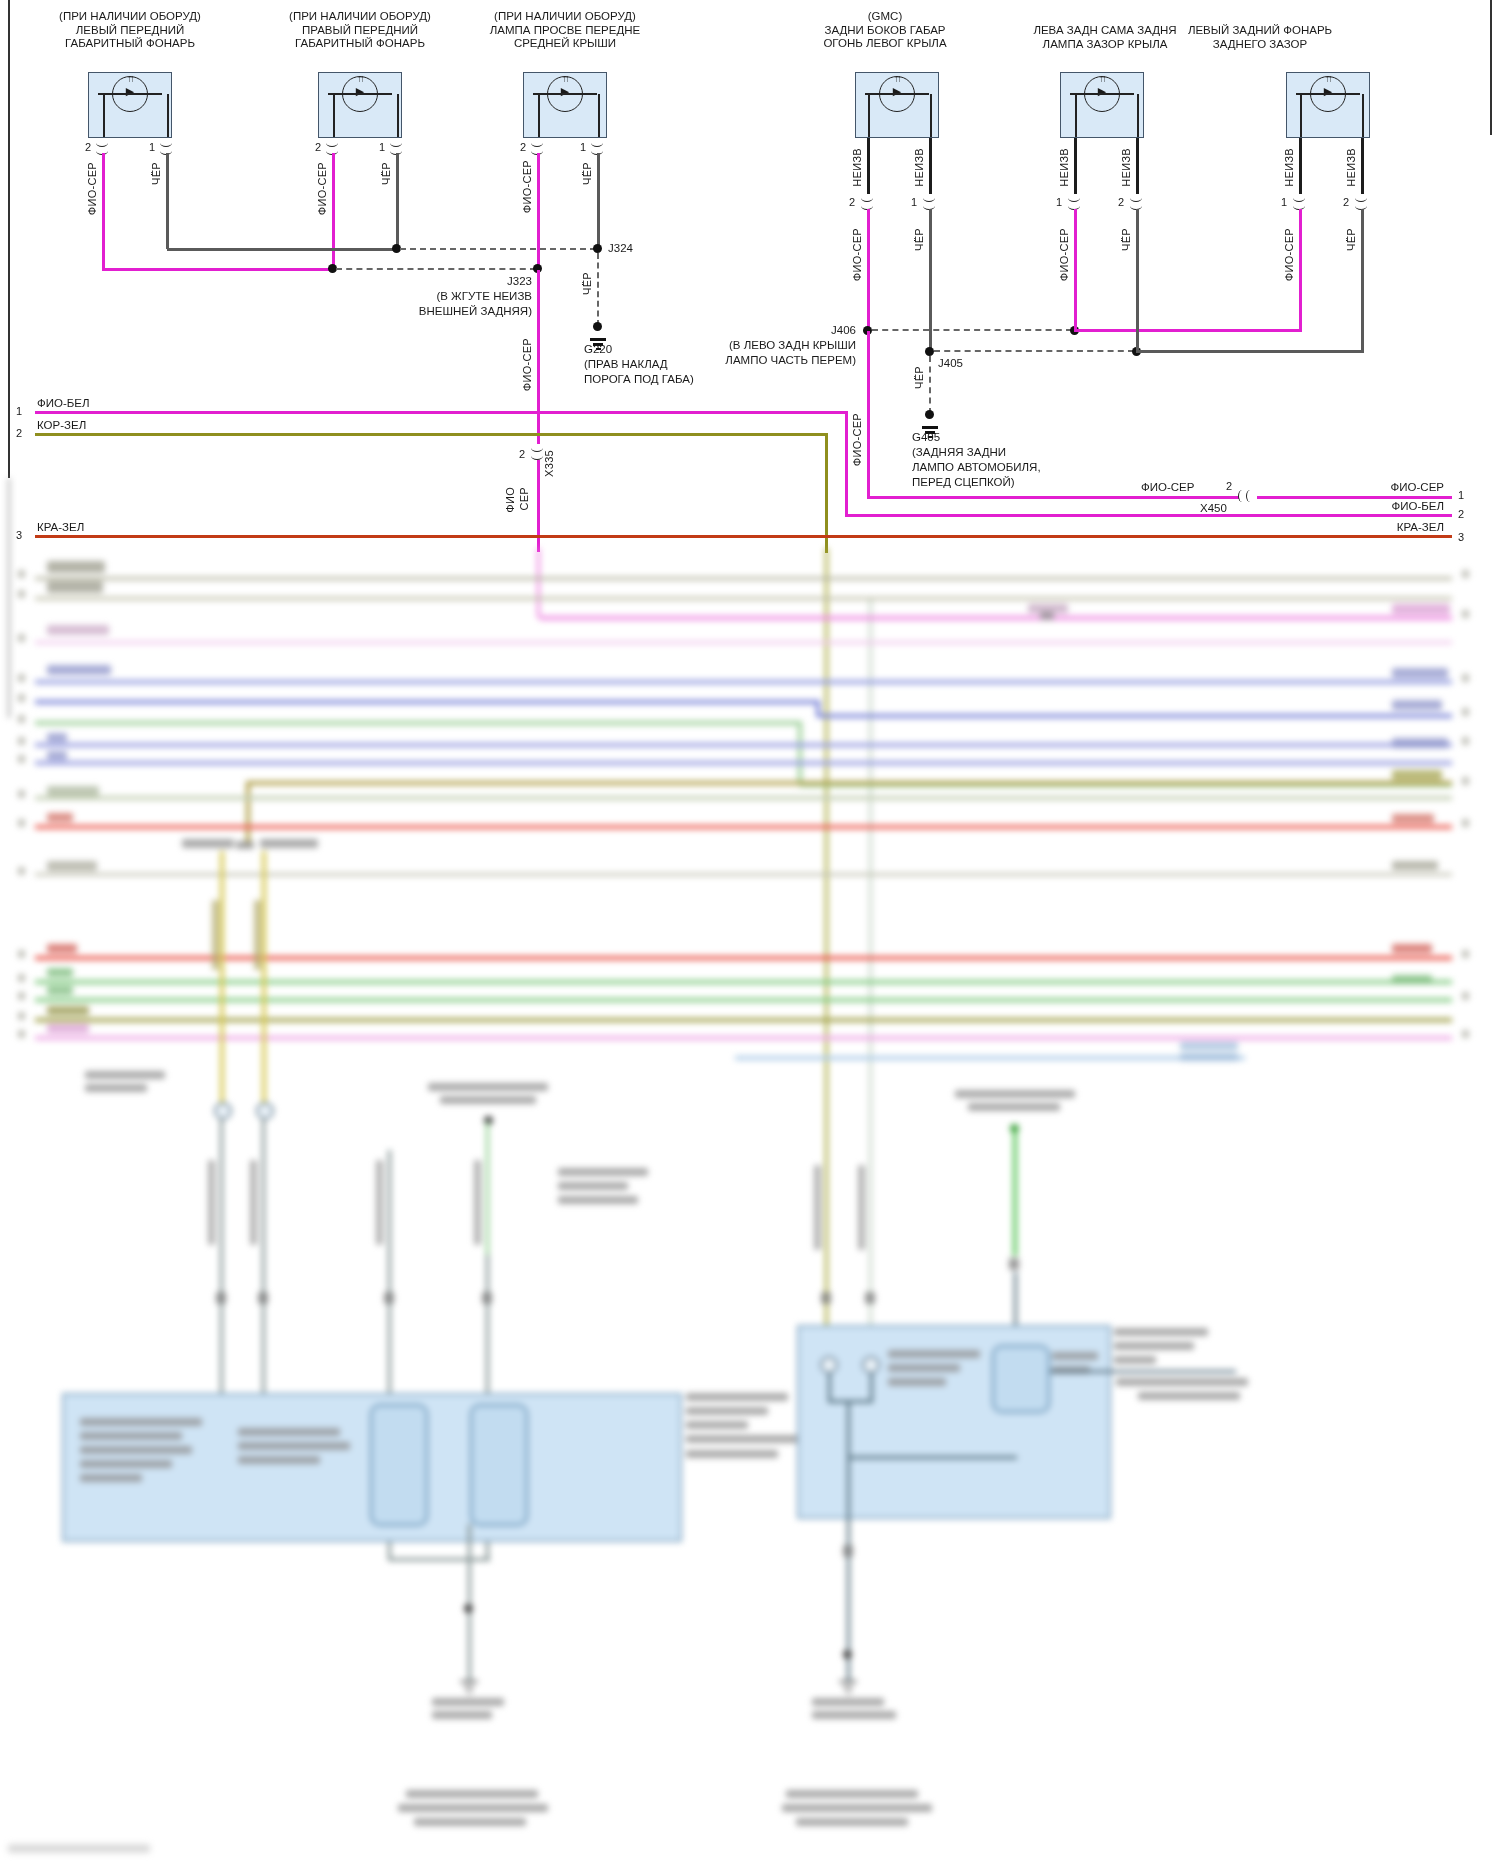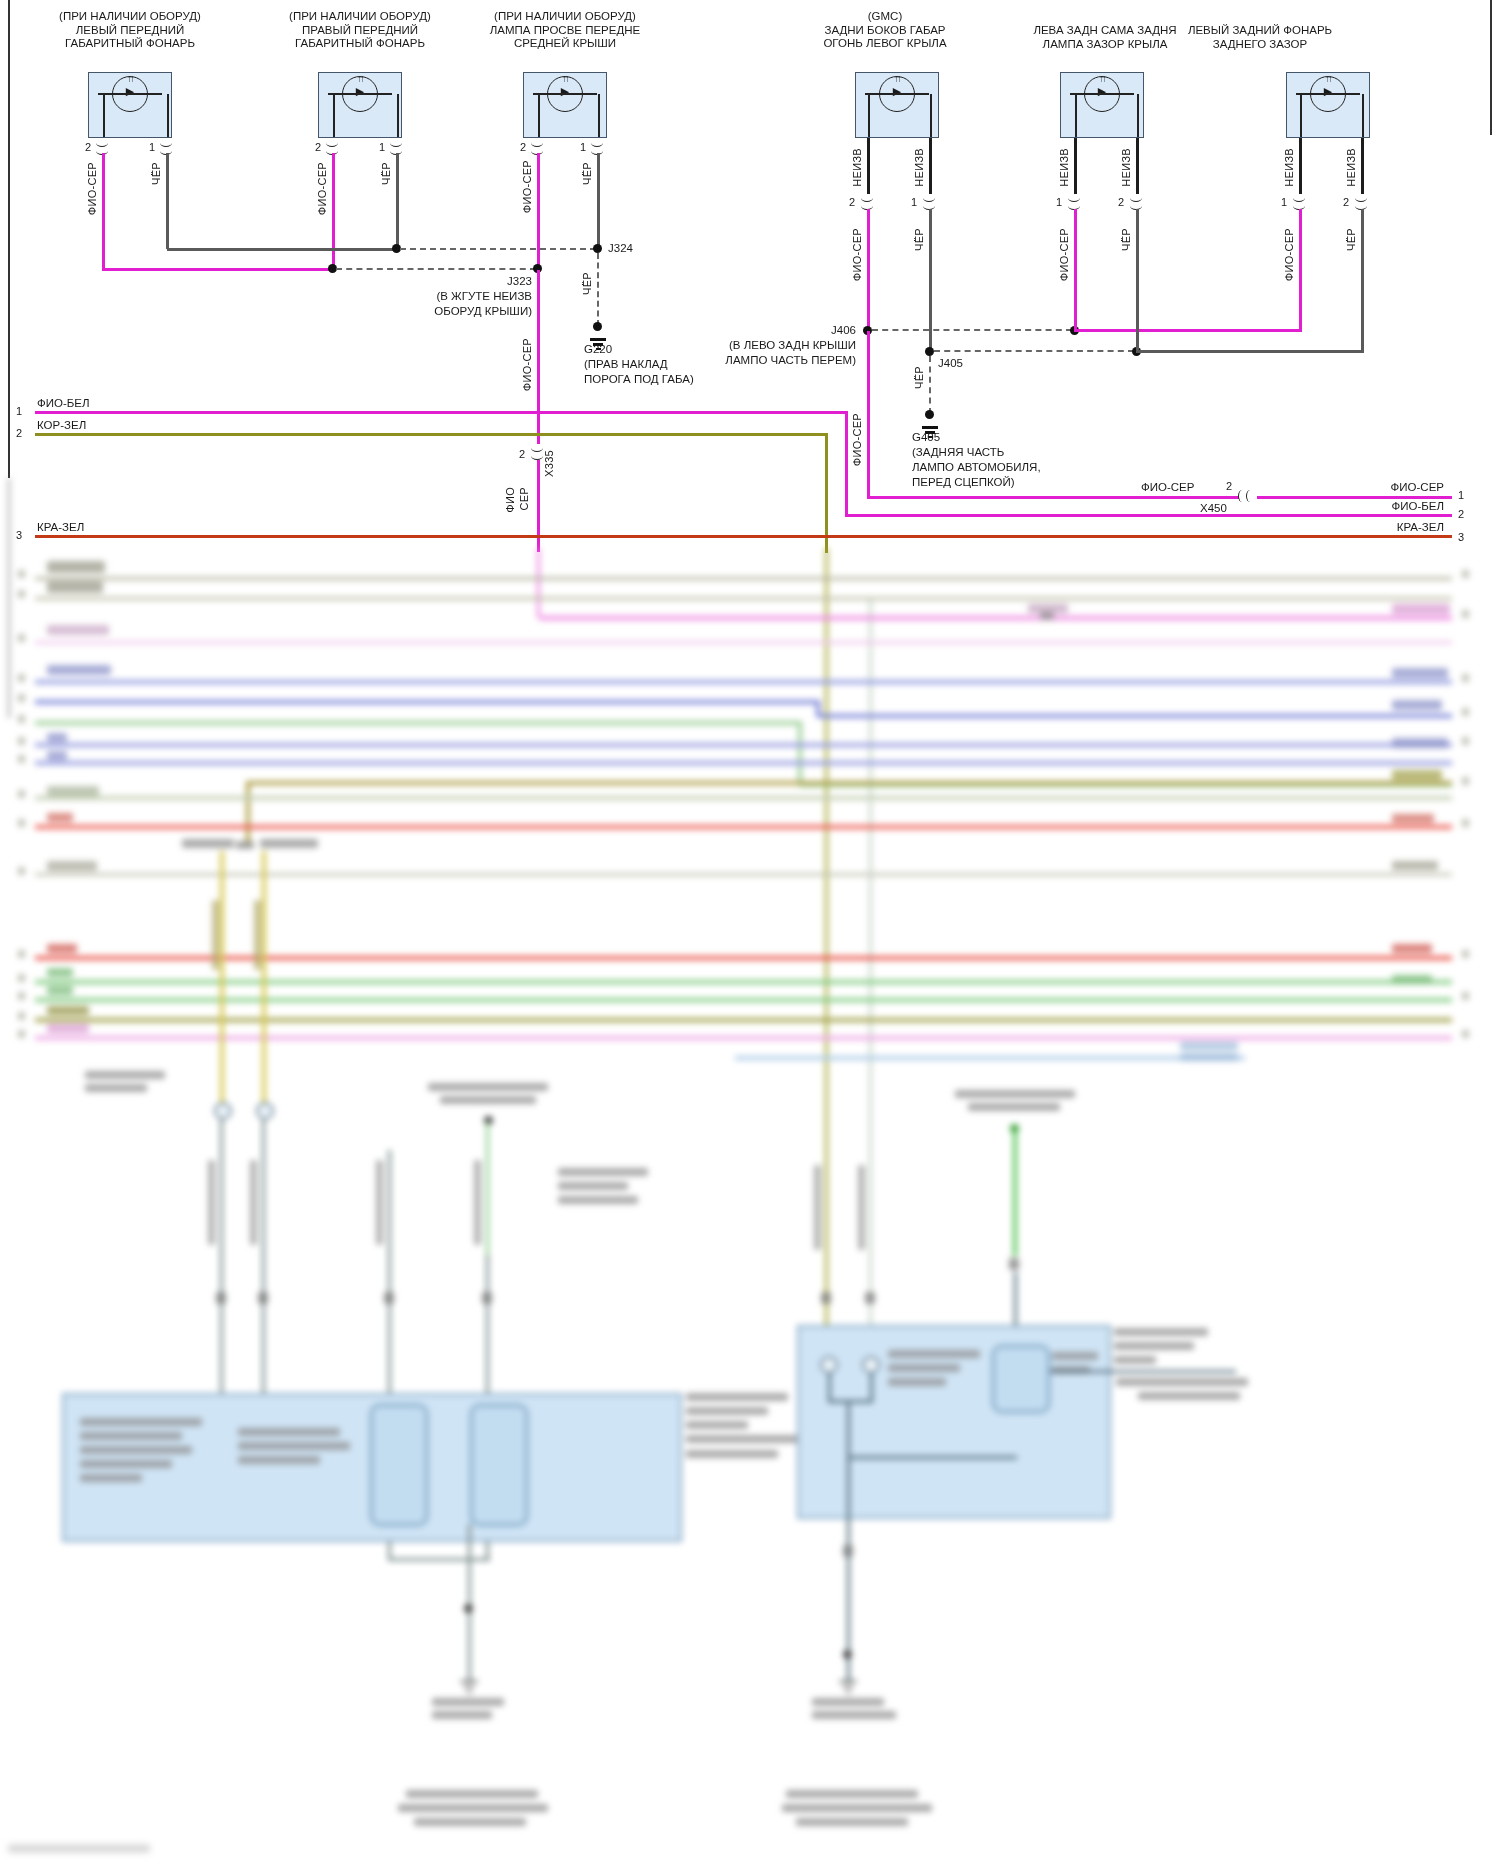--- a/index.html
+++ b/index.html
@@ -143,21 +143,21 @@
       <div>ПОРОГА ПОД ГАБА)</div>
   </div>
 
   <div class="w" style="left:102px;top:268px;width:233px;height:2.5px;background:var(--magenta)"></div>
   <div class="dot" style="left:328px;top:264px"></div>
   <div class="dh" style="left:336px;top:268px;width:200px"></div>
   <div class="dot" style="left:533px;top:264px"></div>
   <div class="lbl r" style="left:392px;top:274px;width:140px">
     <div>J323</div>
       <div>(В ЖГУТЕ НЕИЗВ</div>
-      <div>ОБОРУД КРЫШИ)</div>
+      <div>ВНЕШНЕЙ ЗАДНЯЯ)</div>
   </div>
 
   <div class="w" style="left:537px;top:270px;width:2.5px;height:174px;background:var(--magenta)"></div>
   <span class="vl" style="left:521px;top:338px">ФИО-СЕР</span>
   <div class="arcv" style="left:531px;top:444px"></div>
   <span class="pn" style="left:519px;top:448px">2</span>
   <span class="vl" style="left:543px;top:450px">X335</span>
   <div class="w" style="left:537px;top:460px;width:2.5px;height:92px;background:var(--magenta)"></div>
   <span class="vl" style="left:504px;top:487px">ФИО</span>
   <span class="vl" style="left:518px;top:487px">СЕР</span>
@@ -211,21 +211,21 @@
   <div class="dv" style="left:929px;top:356px;height:58px"></div>
   <span class="vl" style="left:913px;top:366px">ЧЁР</span>
   <div class="dot" style="left:925px;top:410px"></div>
   <div class="gnd" style="left:922px;top:424px">
       <i class="b1"></i>
       <i class="b2"></i>
       <i class="b3"></i>
     </div>
   <div class="lbl" style="left:912px;top:430px;width:180px">
     <div>G405</div>
-      <div>(ЗАДНЯЯ ЧАСТЬ</div>
+      <div>(ЗАДНЯЯ ЗАДНИ</div>
     <div>ЛАМПО АВТОМОБИЛЯ,</div>
       <div>ПЕРЕД СЦЕПКОЙ)</div>
   </div>
 
   <div>
     <div class="ttl" style="left:985px;top:24px;width:240px">
       <div>ЛЕВА ЗАДН САМА ЗАДНЯ</div>
         <div>ЛАМПА ЗАЗОР КРЫЛА</div>
     </div>
     <div class="lamp" style="left:1060px;top:72px">

